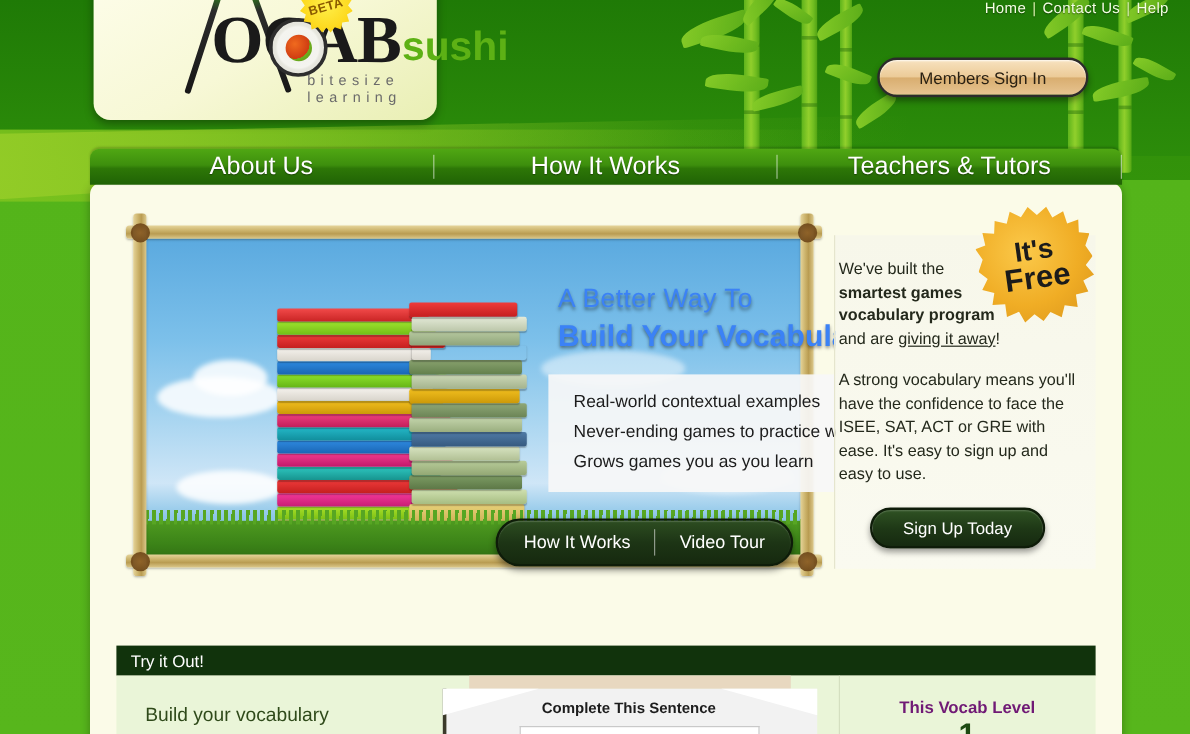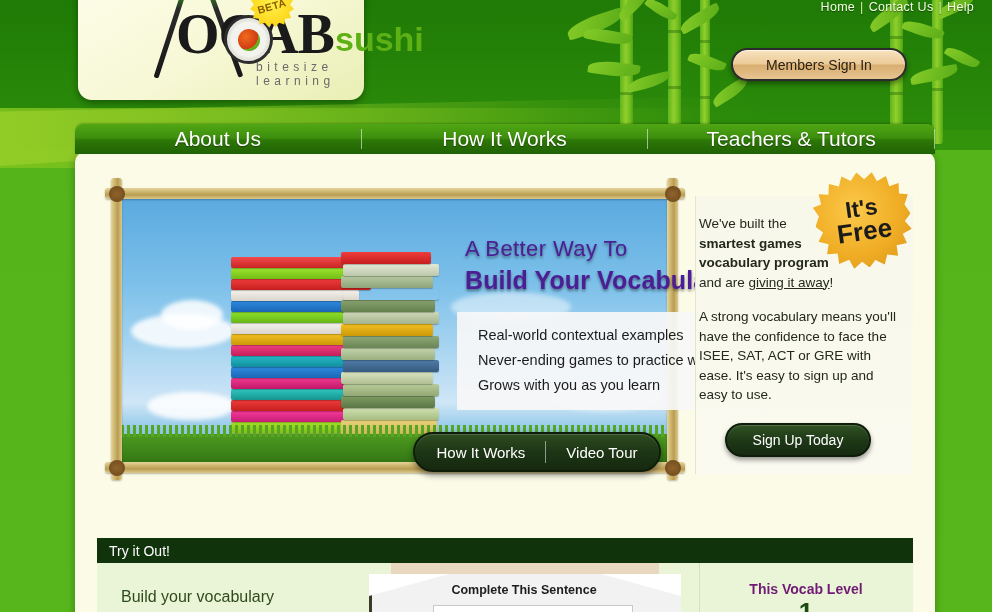--- a/index.html
+++ b/index.html
@@ -189,21 +189,21 @@
   .bam-v { background:linear-gradient(90deg,#e5d49a,#cbb26a 38%,#b99c52 62%,#dcc98c); }
   .knot {
     position:absolute; width:16px; height:16px;
     background:radial-gradient(circle,#8a5c24,#5e3a12);
     border-radius:50%; opacity:.9;
   }
 
   
   #hero-head {
     position:absolute; left:368px; top:62px; width:272px;
-    color:#4c1d95; text-shadow:0 2px 3px rgba(0,0,0,.45);
+    color:#3b82f6; text-shadow:0 2px 3px rgba(0,0,0,.45);
   }
   #hero-line1 { font-size:22px; font-weight:normal; letter-spacing:.4px; }
   #hero-line2 { font-size:25px; font-weight:bold; margin-top:4px; letter-spacing:.1px; }
   #hero-bullets {
     position:absolute; left:360px; top:138px; width:284px; height:98px;
     background:rgba(247,247,247,.92);
     padding:11px 0 0 21px;
   }
   #hero-bullets div { font-size:14.5px; color:#1c1c1c; line-height:25px; }
   #hero-cta {
@@ -423,21 +423,21 @@
     <div class="knot" style="left:568px; top:286px;"></div>
 
     <div id="hero-head">
       <div id="hero-line1">A Better Way To</div>
       <div id="hero-line2">Build Your Vocabulary</div>
     </div>
 
     <div id="hero-bullets">
       <div>Real-world contextual examples</div>
       <div>Never-ending games to practice with</div>
-      <div>Grows with you as you learn</div>
+      <div>Grows games you as you learn</div>
     </div>
 
     <div id="hero-cta">
       <span class="cta-a">How It Works</span>
       <span class="cta-sep"></span>
       <span class="cta-b">Video Tour</span>
     </div>
   </div>
 
   <div id="side">

